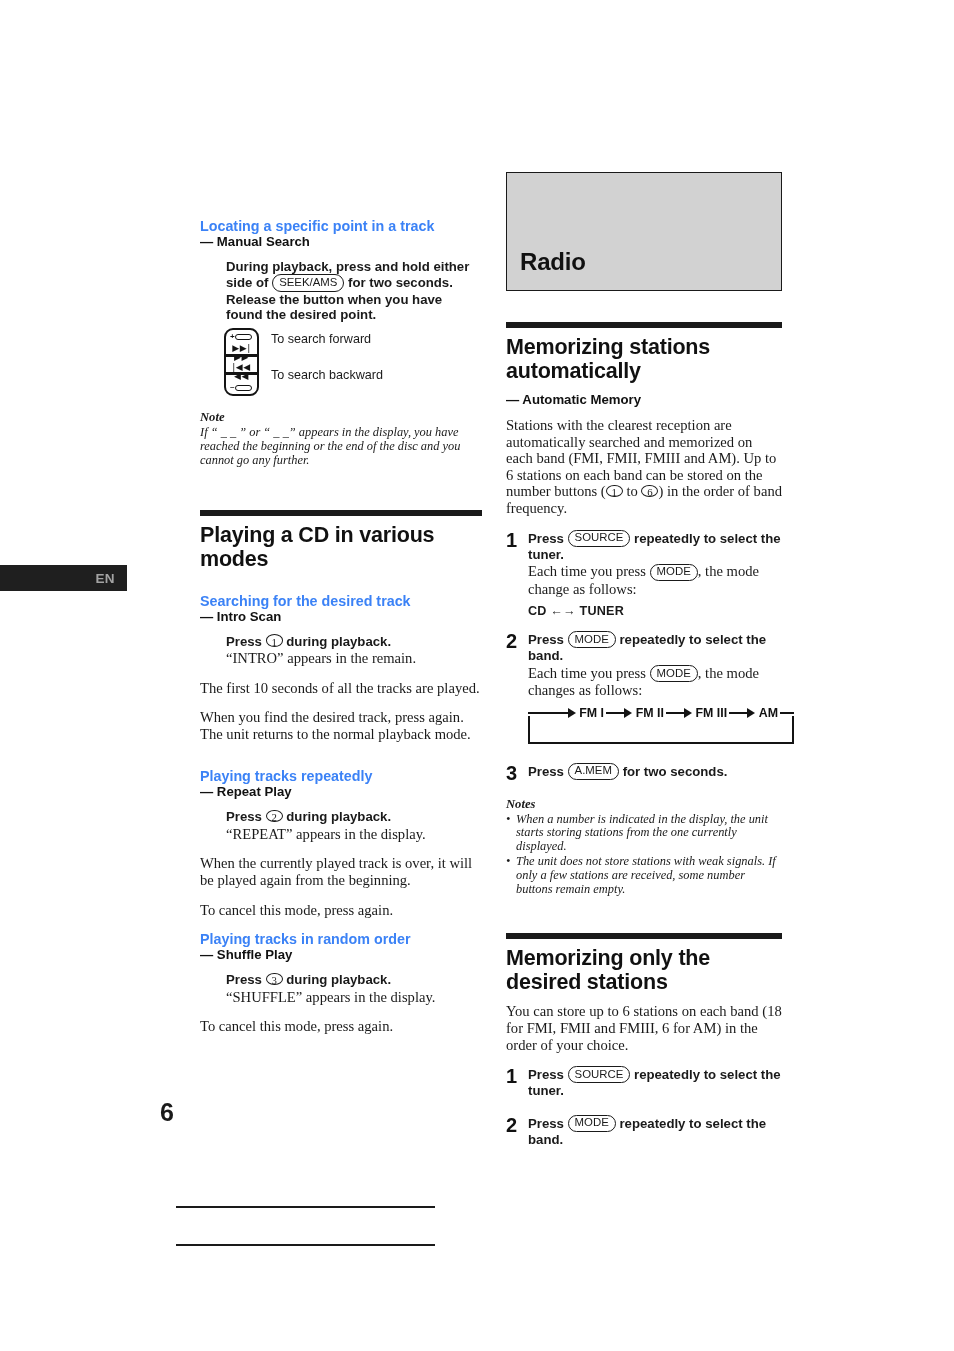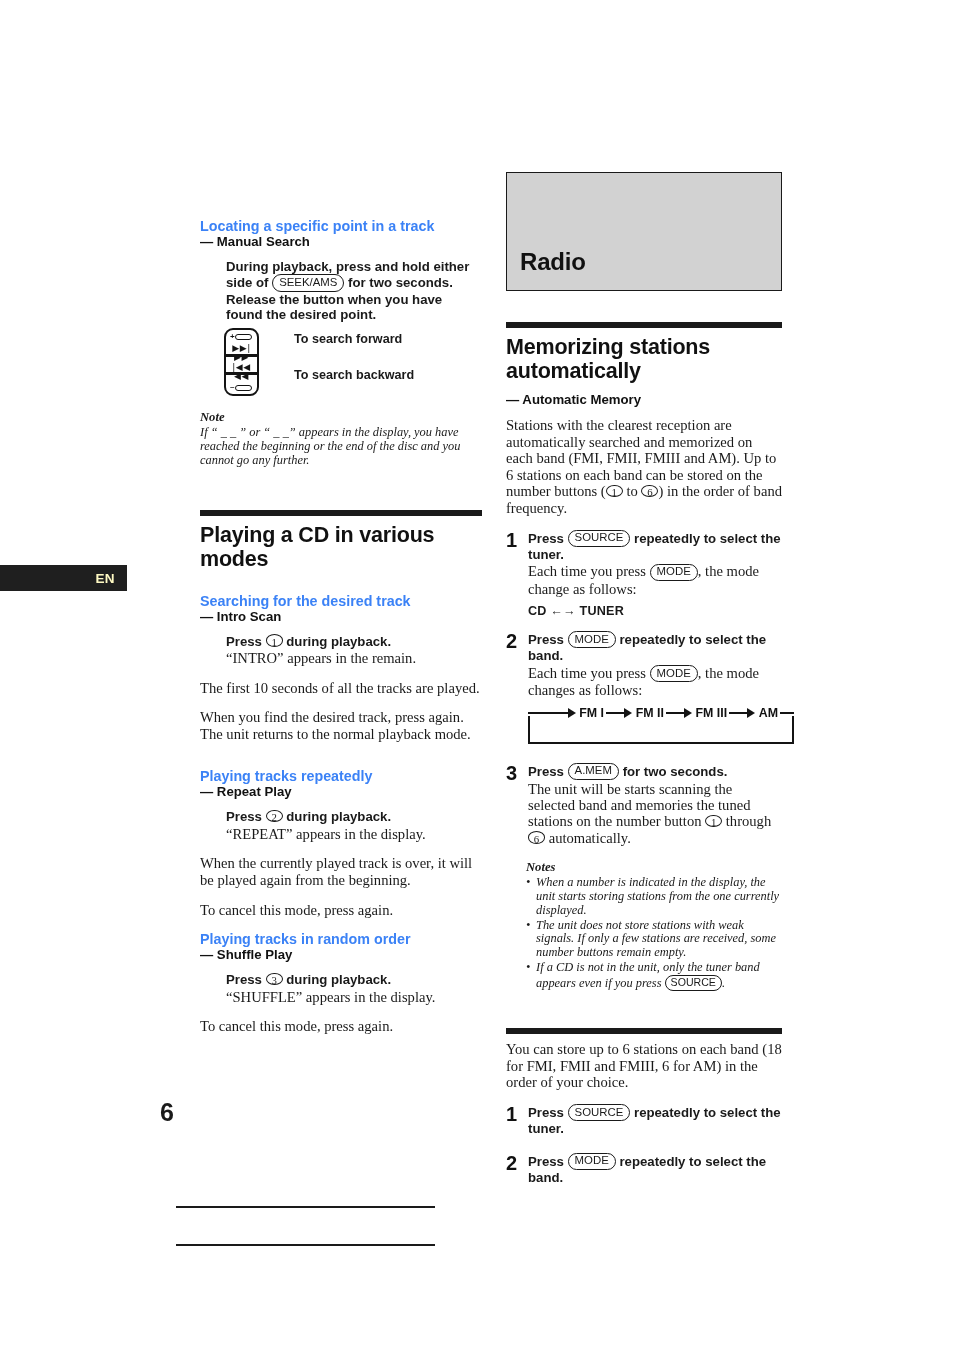--- a/index.html
+++ b/index.html
@@ -87,21 +87,21 @@
     padding-top:1.6px;
     box-sizing:border-box;
     vertical-align:0px;
   }
 
   
   .en-tab {
     position:absolute; left:0; top:565px;
     width:127px; height:26px;
     background:#1f1f1f;
-    color:#fef9c3;
+    color:#a3a3a3;
     font-family:"Liberation Sans", sans-serif;
     font-weight:bold; font-size:13.5px;
     display:flex; align-items:center; justify-content:flex-end;
     padding-right:12px; box-sizing:border-box;
     letter-spacing:0.4px;
   }
   .page-num {
     position:absolute; left:160px; top:1098px;
     font-family:"Liberation Sans", sans-serif;
     font-weight:bold; font-size:25px; color:#1a1a1a;
@@ -142,21 +142,21 @@
   .rocker .arrows {
     position:absolute; left:0; right:0; text-align:center;
     font-size:9px; line-height:9px; color:#141414;
     font-family:"DejaVu Sans", sans-serif; letter-spacing:0.5px;
   }
   .rocker .arrows.fwd { top:13.5px; }
   .rocker .arrows.bwd { bottom:13.5px; }
   .rocker-labels { margin-left:12px; padding-top:4px; }
   .rocker-labels div {
     font-family:"Liberation Sans", sans-serif;
-    font-weight:bold; font-size:12.6px;margin-left:23px;
+    font-weight:normal; font-size:12.6px;
   }
   .rocker-labels div.second { margin-top:22px; }
 
   
   .chapter-box {
     width:276px; height:119px;
     background:#d2d2d2;
     border:1.4px solid #1a1a1a;
     box-sizing:border-box;
     position:relative;
@@ -385,45 +385,35 @@
       </div>
 
       <div class="step" style="margin-top:4px;">
         <div class="n">3</div>
         <div class="c">
           <div class="instr">
             <span>Press</span>
             <span class="pill">A.MEM</span>
             <span>for two seconds.</span>
           </div>
-          <div class="sub">
-            <span>The unit will be starts scanning the selected band and memories the tuned stations on the number button</span>
-            <span class="num">1</span>
-            <span>through</span>
-            <span class="num">6</span>
-            <span>automatically.</span>
-          </div>
-        </div>
-      </div>
-
-      <div style="margin-top:14px;margin-left:20px;">
+        </div>
+      </div>
+
+      <div style="margin-top:14px;">
         <div class="note-h">Notes</div>
         <ul class="note-list">
           <li>When a number is indicated in the display, the unit starts storing stations from the one currently displayed.</li>
           <li>The unit does not store stations with weak signals. If only a few stations are received, some number buttons remain empty.</li>
-          <li>
-            <span>If a CD is not in the unit, only the tuner band appears even if you press</span>
-            <span class="pill sm" style="font-style:normal;">SOURCE</span><span>.</span>
-          </li>
         </ul>
       </div>
     </div>
 
     <div style="margin-top:37px;">
       <div class="rule-bar"></div>
+      <div class="head1">Memorizing only the desired stations</div>
       <div class="body-p" style="margin-top:6px;">You can store up to 6 stations on each band (18 for FMI, FMII and FMIII, 6 for AM) in the order of your choice.</div>
 
       <div class="step" style="margin-top:10px;">
         <div class="n">1</div>
         <div class="c">
           <div class="instr">
             <span>Press</span>
             <span class="pill">SOURCE</span>
             <span>repeatedly to select the tuner.</span>
           </div>

